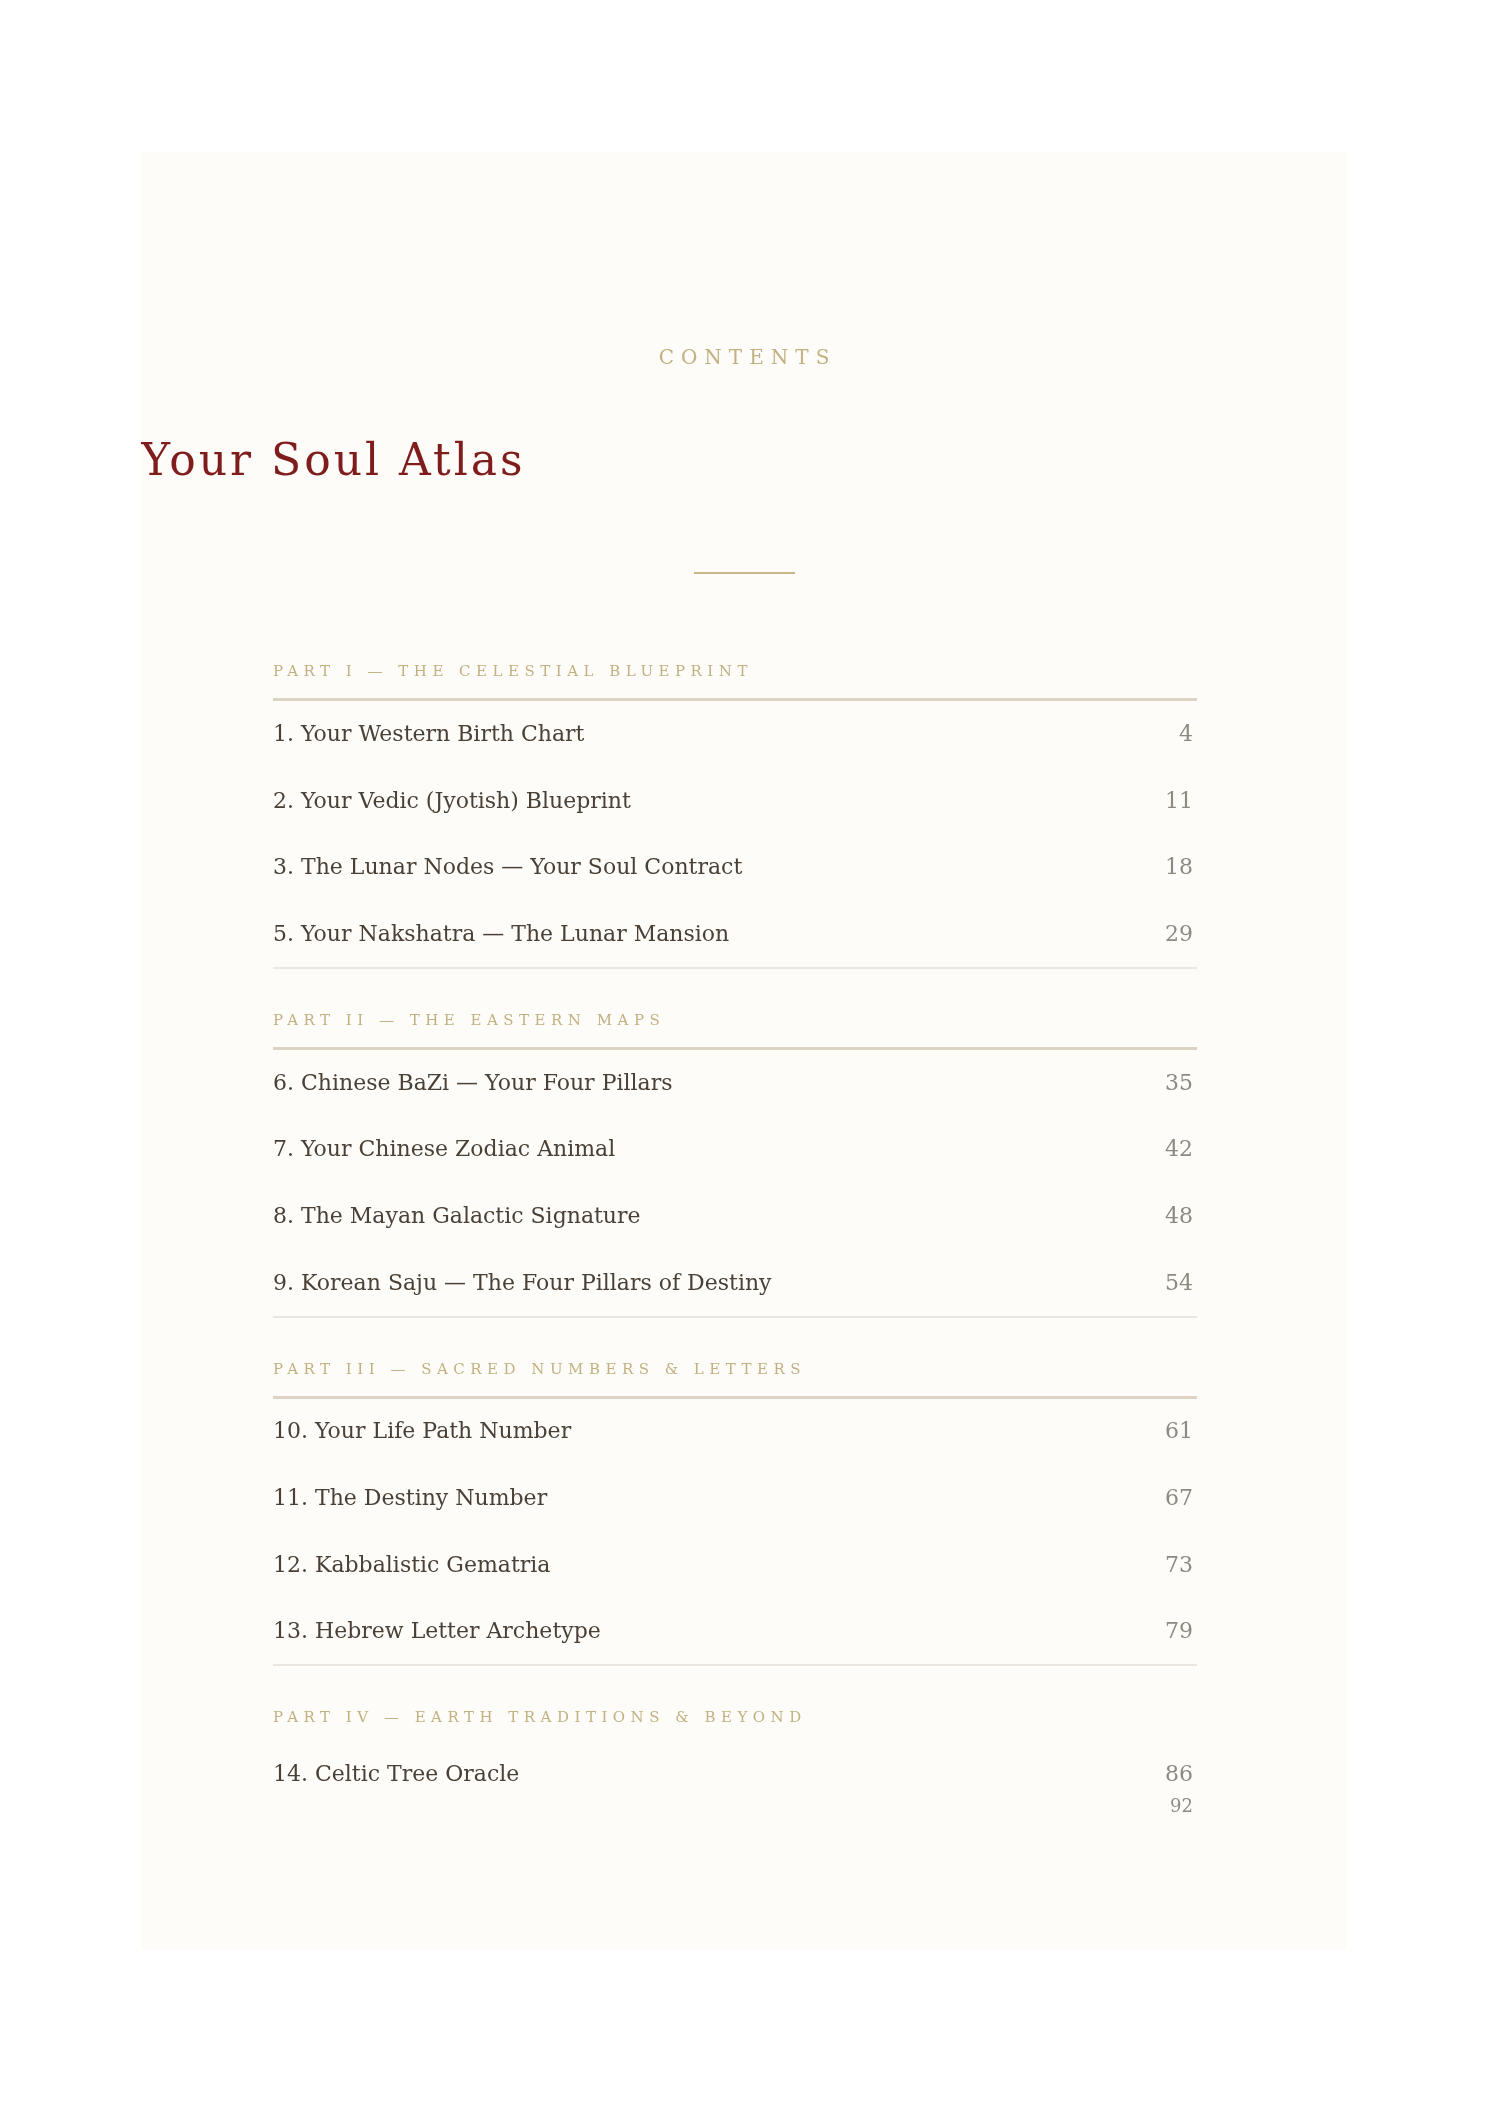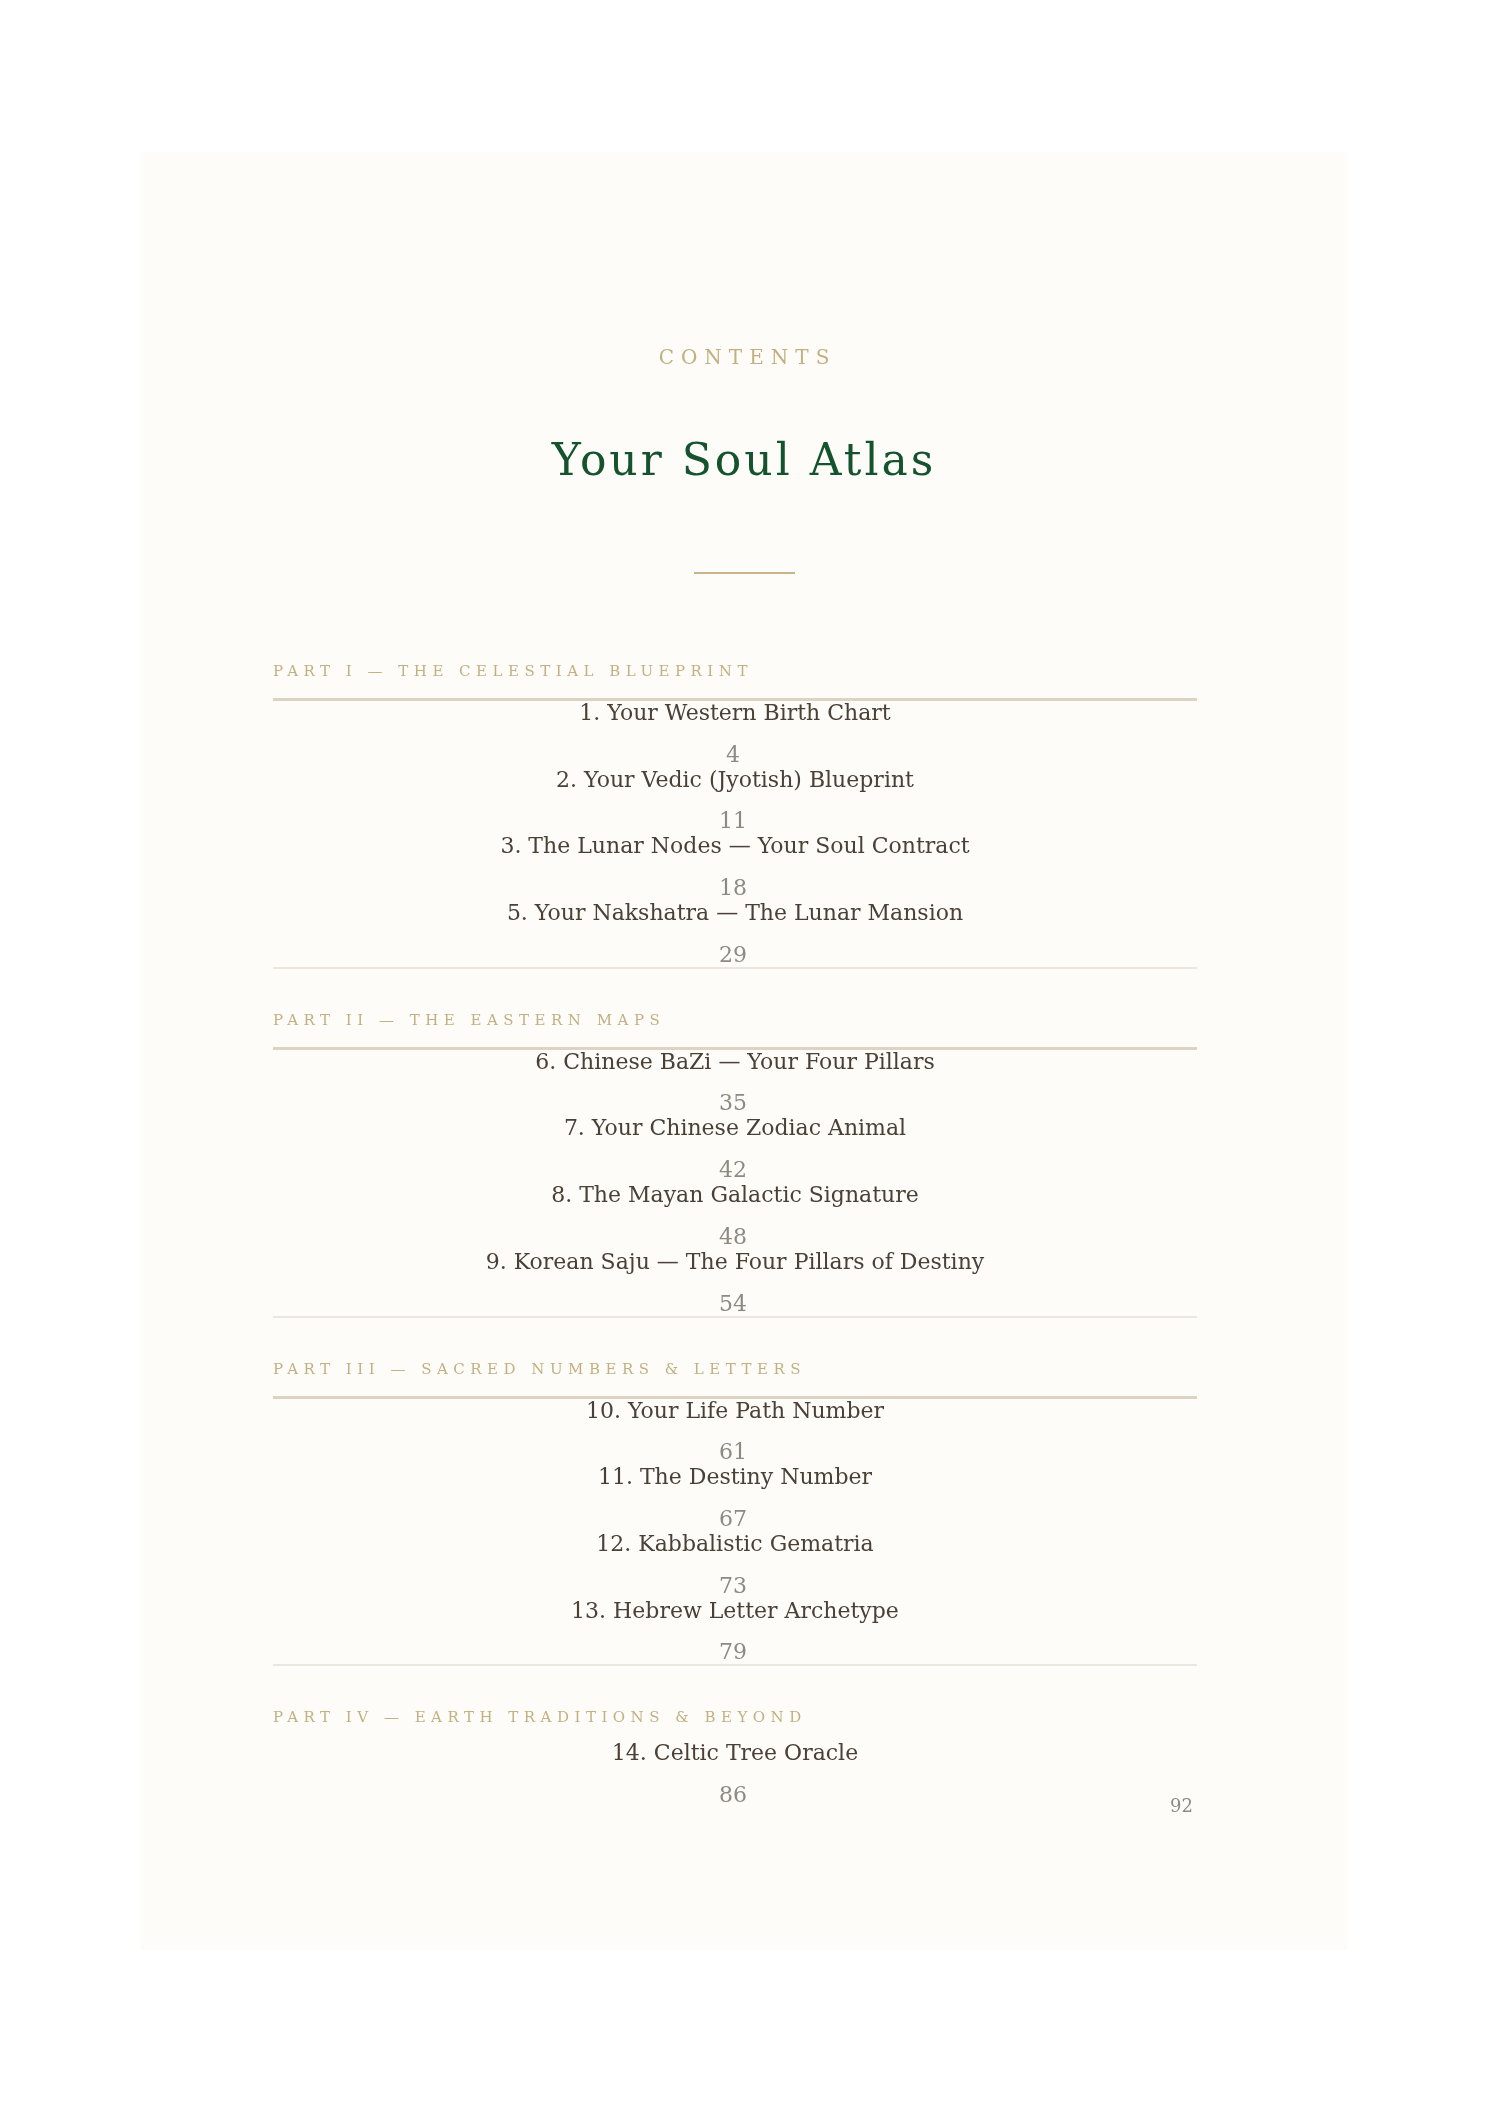--- a/index.html
+++ b/index.html
@@ -1,26 +1,26 @@
 <!DOCTYPE html>
 <html><head>
 <meta charset="utf-8">
 <style>
   html, body { margin:0; padding:0; }
   body { width:1488px; height:2105px; background:#ffffff; position:relative; overflow:hidden;
          font-family:"DejaVu Serif", serif; }
   .page { position:absolute; left:141px; top:152px; width:1206px; height:1798px; background:#fdfcf9; overflow:hidden; }
   .eyebrow { position:absolute; left:0; right:0; top:193px; text-align:center; font-size:20px; letter-spacing:7px;
              color:#c2b080; padding-left:7px; }
-  .title { position:absolute; left:0; right:0; top:282px; text-align:center; font-size:44px; letter-spacing:3px; color:#14532d; }
+  .title { position:absolute; left:0; right:0; top:282px; text-align:left; font-size:44px; letter-spacing:3px; color:#7f1d1d; }
   .divider { position:absolute; left:553px; top:420px; width:101px; height:2px; background:#c8b58a; }
   .toc { position:absolute; left:132px; width:924px; top:508px; }
   .part-header { font-size:15px; letter-spacing:5.5px; color:#c2b080; height:22px; line-height:22px; }
   .part-rule { height:3px; background:#ddd3c2; margin-top:16px; }
-  .item { display:flex; justify-content:space-between; align-items:center; height:66.7px; font-size:22px; color:#4a4036;flex-direction:column; }
+  .item { display:flex; justify-content:space-between; align-items:center; height:66.7px; font-size:22px; color:#4a4036; }
   .item .num { color:#8e8a82; padding-right:4px; }
   .section-end { height:2px; background:#ebe7df; }
   .part { }
   .part + .part .part-header { margin-top:40px; }
   .items { margin-top:-1px; }
 </style>
 </head>
 <body>
 
 <div class="page">

